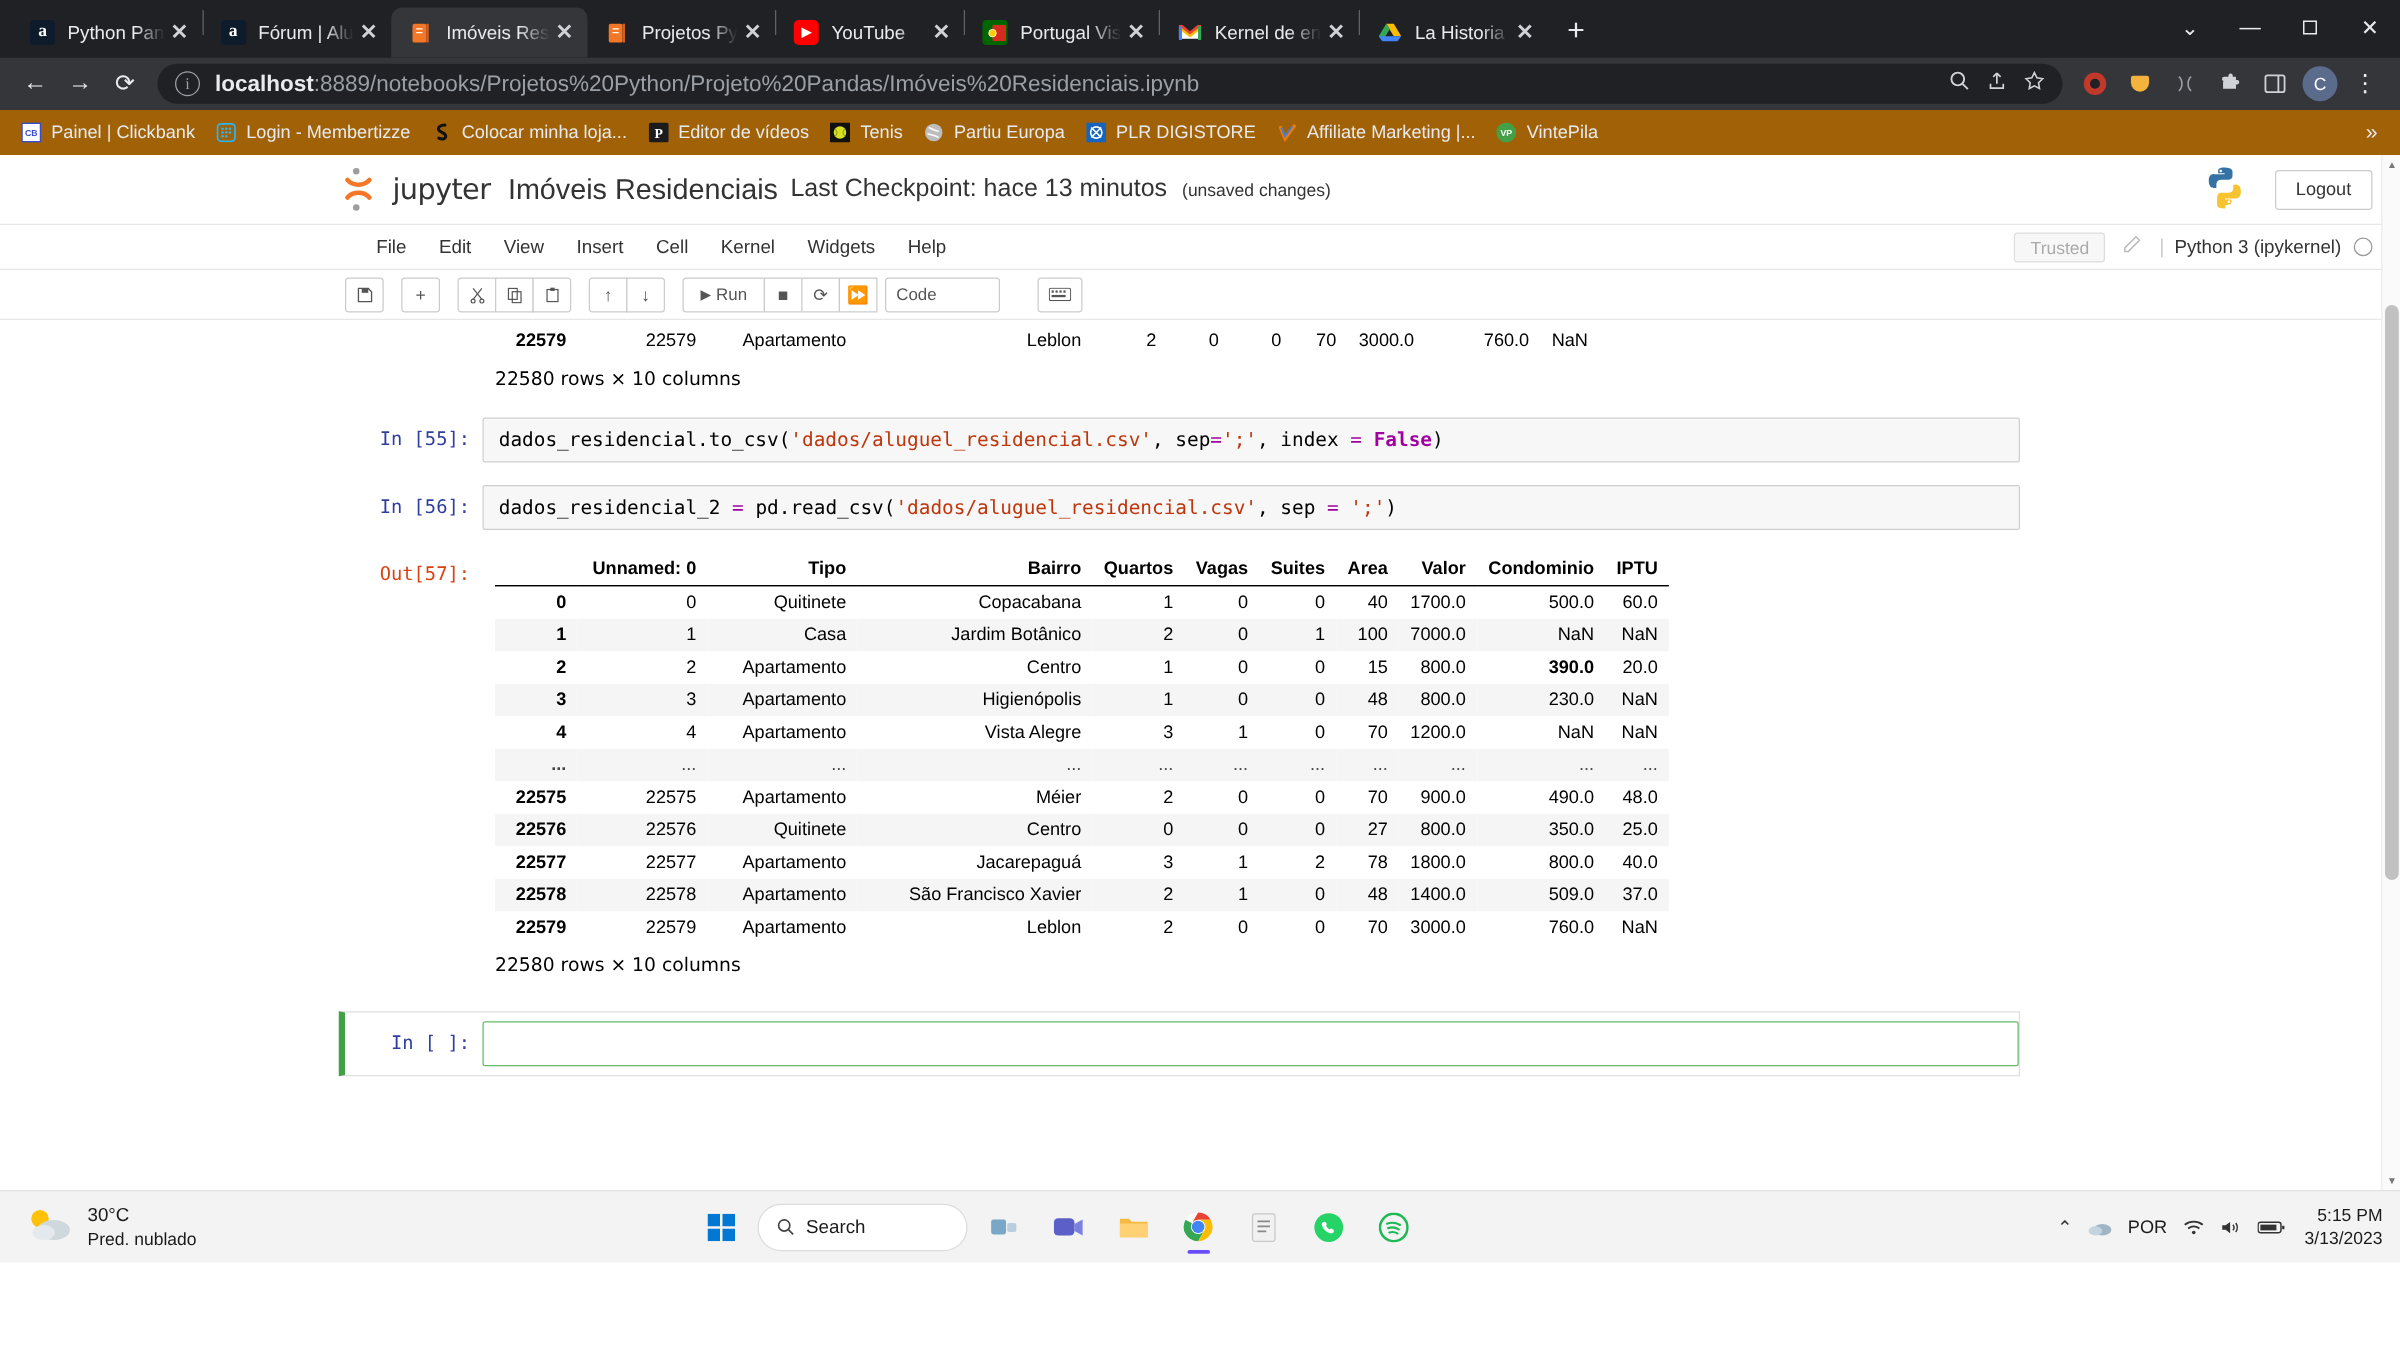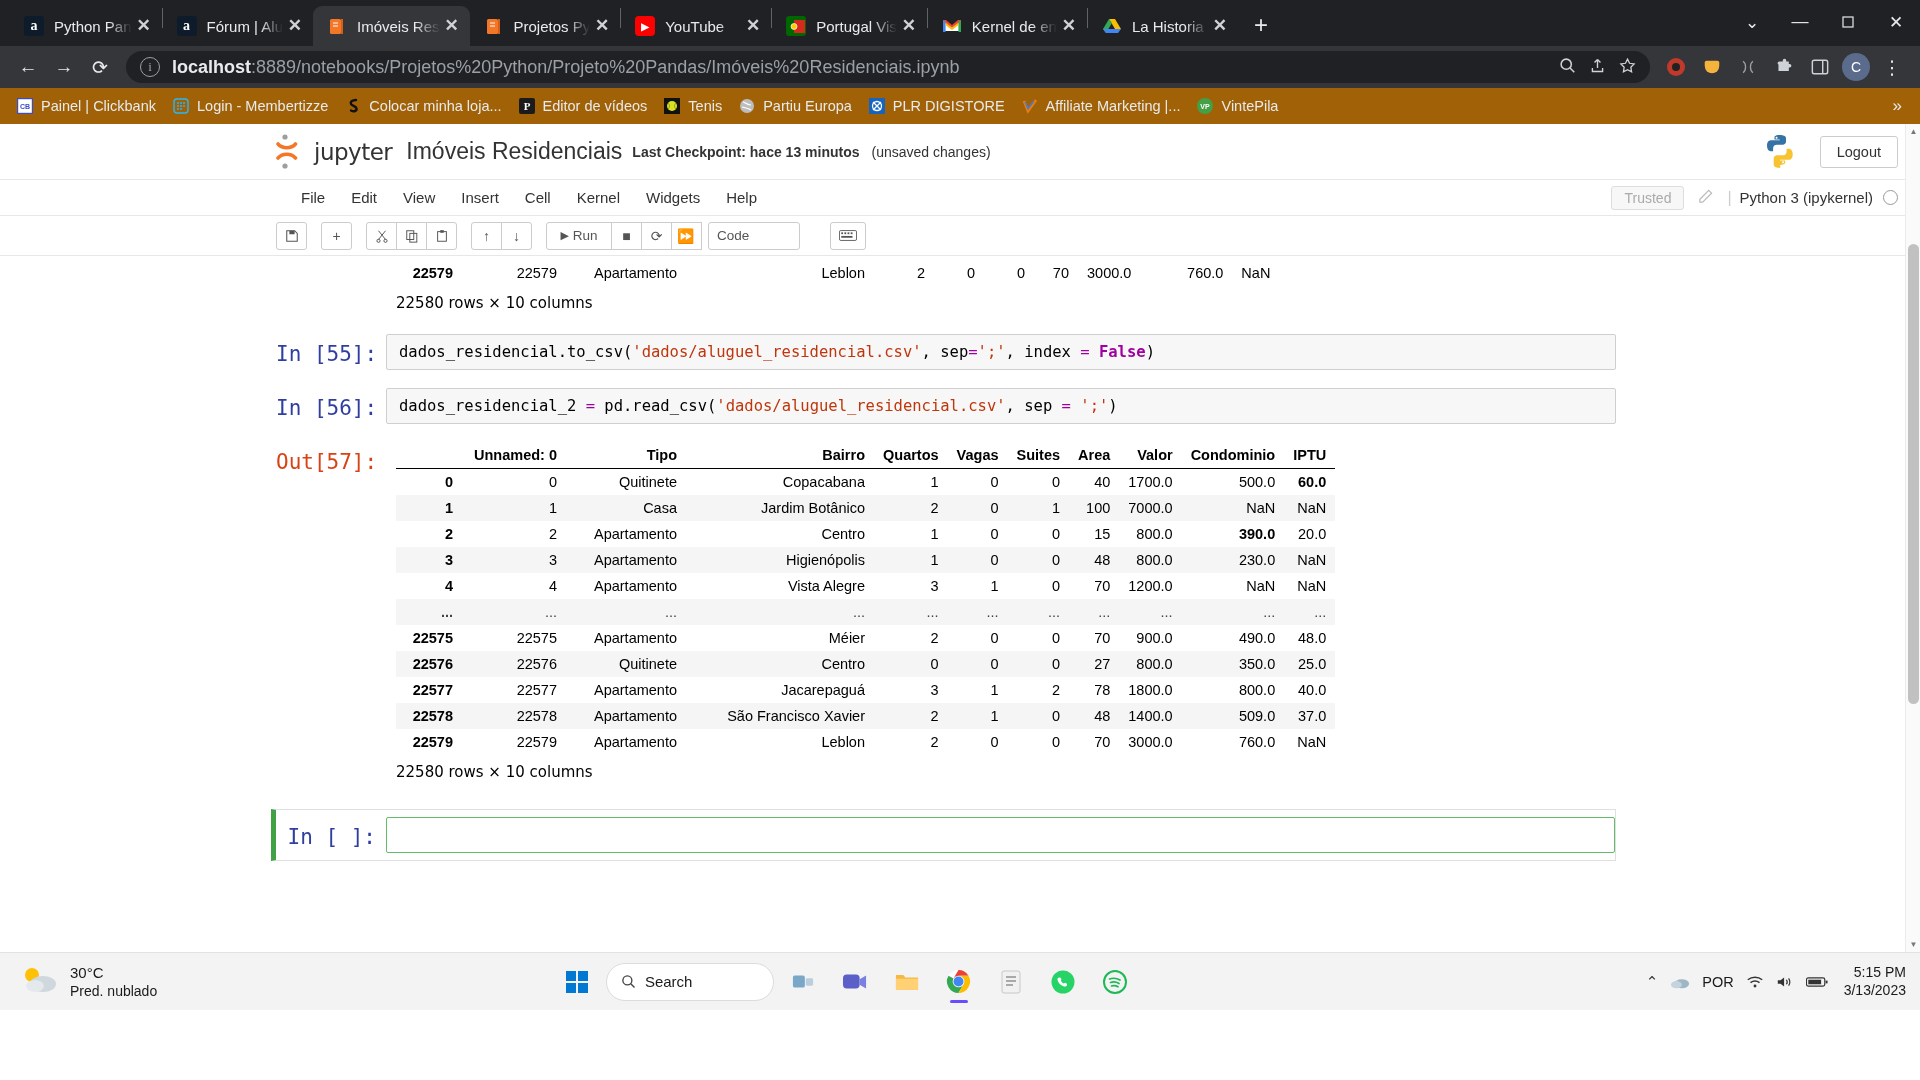--- a/index.html
+++ b/index.html
@@ -164,21 +164,21 @@
     border-bottom: 1px solid #e7e7e7;
     background: #fff;
   }
   .jp-logo { display: flex; align-items: center; margin-right: 14px; }
   .jp-logo svg { display:block; }
   .jp-logo-text {
     font-family: "DejaVu Sans", sans-serif;
     font-size: 23px; color: #333; letter-spacing: -0.5px; margin-left: 4px;
   }
   .nb-title { font-size: 23px; color: #333; margin-right: 10px; }
-  .nb-checkpoint { font-size: 14px; color: #333; font-weight: bold; }
+  .nb-checkpoint { font-size: 20px; color: #333; }
   .nb-unsaved { font-size: 14px; color: #333; margin-left: 12px; }
   .jp-header-right { margin-left: auto; display: flex; align-items: center; }
   .py-logo { margin-right: 22px; }
   .logout-btn {
     border: 1px solid #ccc; border-radius: 3px; background: #fff;
     font-size: 14.5px; color: #333; padding: 7px 16px;
   }
 
   .jp-menubar {
     height: 36px;
@@ -241,21 +241,21 @@
     overflow: hidden;
   }
   .nb-inner { width: 1340px; margin-left: 276px; }
 
   .cell-row { display: flex; margin-bottom: 9px; }
   .prompt {
     width: 110px; flex: 0 0 110px;
     text-align: right;
     padding-right: 10px;
     font-family: "DejaVu Sans Mono", monospace;
-    font-size: 21px;
+    font-size: 15px;
     color: #303f9f;
     padding-top: 8px;
     white-space: nowrap;
   }
   .prompt.out { color: #d84315; }
   .input-area {
     flex: 1 1 auto;
     background: #f7f7f7;
     border: 1px solid #cfcfcf;
     border-radius: 2px;
@@ -793,21 +793,21 @@
                     <th style="width: 66px;">0</th>
                     <td style="width: 104px;">0</td>
                     <td style="width: 120px;">Quitinete</td>
                     <td style="width: 188px;">Copacabana</td>
                     <td style="width: 60px;">1</td>
                     <td style="width: 50px;">0</td>
                     <td style="width: 50px;">0</td>
                     <td style="width: 44px;">40</td>
                     <td style="width: 62px;">1700.0</td>
                     <td style="width: 92px;">500.0</td>
-                    <td style="width: 42px; font-weight: bold;">60.0</td>
+                    <td style="width: 42px;">60.0</td>
                   </tr>
                   <tr class="">
                     <th style="width: 66px;">1</th>
                     <td style="width: 104px;">1</td>
                     <td style="width: 120px;">Casa</td>
                     <td style="width: 188px;">Jardim Botânico</td>
                     <td style="width: 60px;">2</td>
                     <td style="width: 50px;">0</td>
                     <td style="width: 50px;">1</td>
                     <td style="width: 44px;">100</td>

